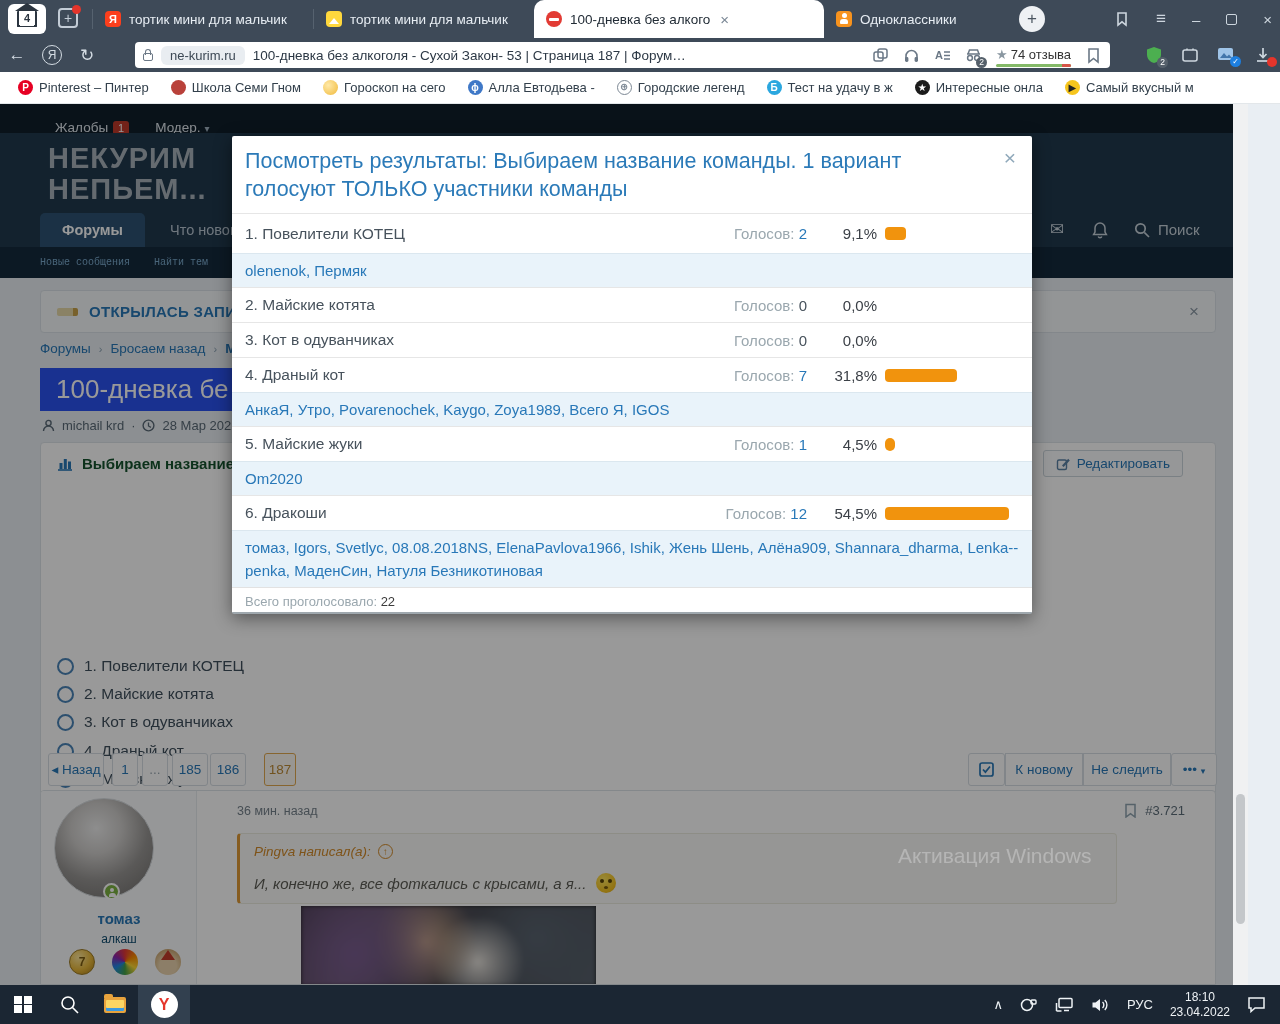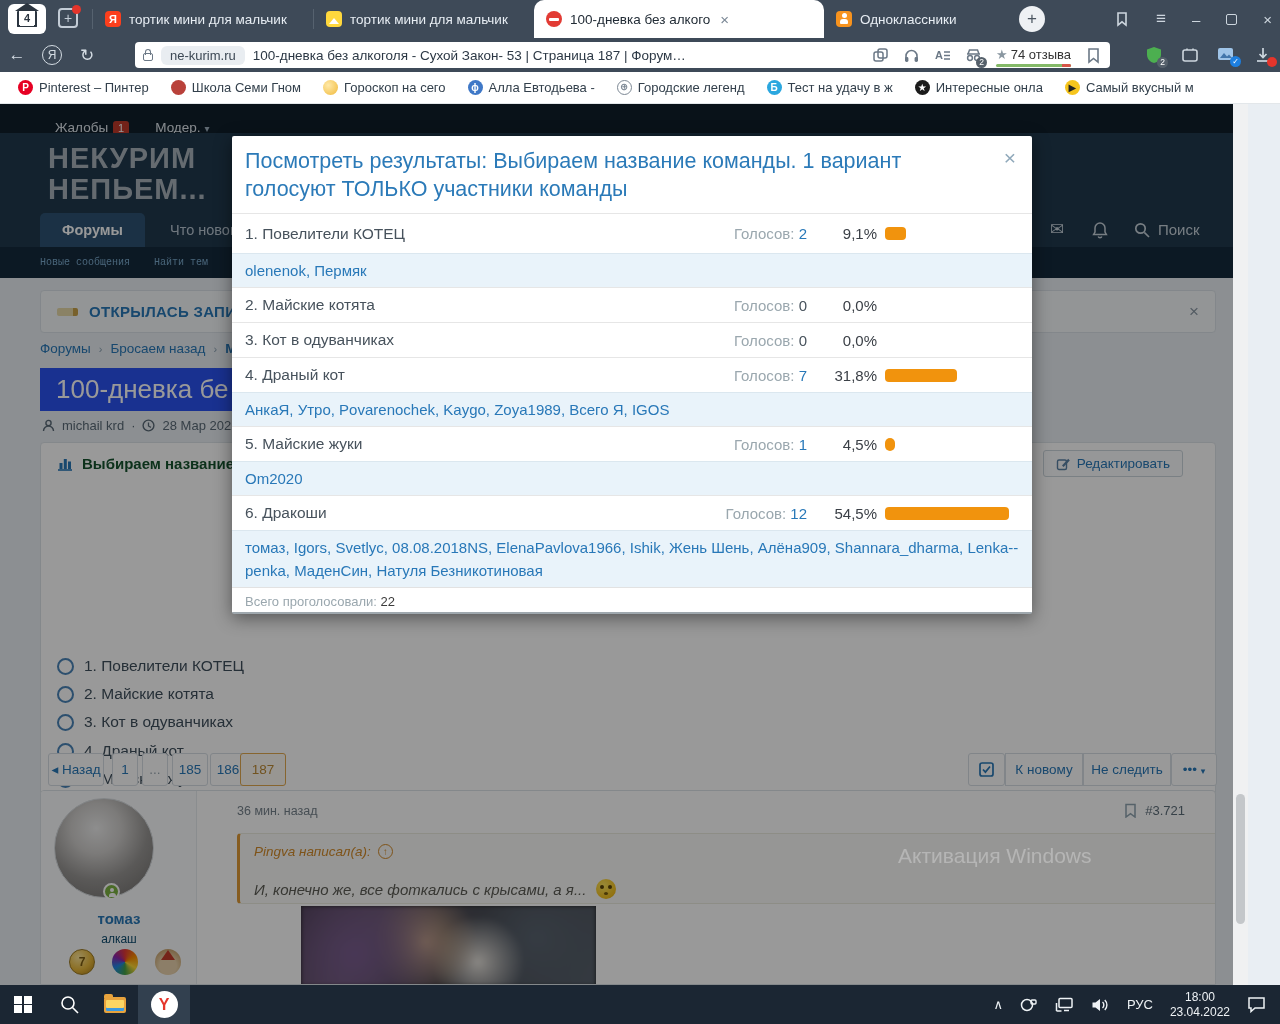--- a/index.html
+++ b/index.html
@@ -115,23 +115,23 @@
   .online::before{content:"";position:absolute;left:3.5px;top:8px;width:7px;height:4px;background:#fff;border-radius:3px 3px 0 0;}
   .uname{position:absolute;left:0;top:119px;width:156px;font-size:15px;font-weight:bold;color:#2878b8;}
   .urole{position:absolute;left:0;top:141px;width:156px;font-size:12px;color:#0c4a6e;}
   .ubadges{position:absolute;left:28px;top:158px;display:flex;gap:17px;}
   .medal{width:26px;height:26px;border-radius:50%;background:radial-gradient(circle at 35% 30%,#ffe79a,#e9b93b 55%,#a97b16);border:1px solid #9c7a23;color:#7a5a10;font-size:12px;font-weight:bold;text-align:center;line-height:25px;}
   .ball{width:26px;height:26px;border-radius:50%;background:conic-gradient(#e53935,#fb8c00,#fdd835,#43a047,#1e88e5,#8e24aa,#e53935);}
   .gnome{width:26px;height:26px;border-radius:50%;background:radial-gradient(circle at 50% 65%,#e9d3ad 40%,#b98c4e);position:relative;overflow:hidden;}
   .gnome::before{content:"";position:absolute;left:6px;top:1px;width:0;height:0;border-left:7px solid transparent;border-right:7px solid transparent;border-bottom:10px solid #c43c2a;}
   .ptime{position:absolute;left:196px;top:13px;font-size:12.5px;color:#76828c;}
   .pnum{position:absolute;right:30px;top:12px;display:flex;align-items:center;gap:8px;color:#5d6d79;font-size:13px;}
-  .quote{position:absolute;left:196px;top:42px;width:1042px;height:71px;background:#fafaf8;border:1px solid #ececdf;border-left:3px solid #e09a36;border-radius:4px;padding:10px 14px;}
+  .quote{position:absolute;left:196px;top:42px;width:880px;height:71px;background:#fafaf8;border:1px solid #ececdf;border-left:3px solid #e09a36;border-radius:4px;padding:10px 14px;}
   .qhead{display:flex;align-items:center;gap:7px;color:#d38b2a;font-size:13.5px;font-style:italic;}
-  .qbody{margin-top:20px;display:flex;align-items:center;gap:10px;color:#5c5c55;font-size:15px;font-style:italic;}
+  .qbody{margin-top:14px;display:flex;align-items:center;gap:10px;color:#5c5c55;font-size:15px;font-style:italic;}
   .upcirc{width:15px;height:15px;border:1.5px solid #d38b2a;border-radius:50%;font-size:10px;line-height:14px;text-align:center;font-style:normal;}
   .emoji{width:20px;height:20px;border-radius:50%;background:radial-gradient(circle at 38% 32%,#ffe65e,#f4c01e 70%,#c8920a);position:relative;flex:none;}
   .emoji::before{content:"";position:absolute;left:4px;top:6px;width:4px;height:4px;border-radius:50%;background:#5a4508;box-shadow:8px 0 0 #5a4508;}
   .emoji::after{content:"";position:absolute;left:8px;top:13px;width:4px;height:3px;border-radius:50%;background:#7a5d0d;}
   .pimg{position:absolute;left:260px;top:115px;width:295px;height:80px;overflow:hidden;background:#222;}
   .pimg .blur{width:100%;height:100%;filter:blur(2px);
     background:
       radial-gradient(circle at 18% 60%,#7a5d8f 0%,rgba(122,93,143,0) 38%),
       radial-gradient(circle at 42% 45%,#caa98a 0%,rgba(202,169,138,0) 30%),
       radial-gradient(circle at 60% 70%,#e4e0da 0%,rgba(228,224,218,0) 25%),
@@ -437,21 +437,21 @@
             </svg>
           <span>Посмотреть результаты</span>
         </div>
       </div>
 
       <div class="pgbtn" style="left:48px;top:475px;width:56px;line-height:31px"><span>◂</span> <span>Назад</span></div>
       <div class="pgbtn" style="left:112px;top:475px;width:26px;line-height:31px">1</div>
       <div class="pgdots" style="left:142px;top:475px;width:26px;line-height:31px">...</div>
       <div class="pgbtn" style="left:172px;top:475px;width:36px;line-height:31px">185</div>
       <div class="pgbtn" style="left:210px;top:475px;width:36px;line-height:31px">186</div>
-      <div class="pgbtn cur" style="left:240px;top:475px;width:46px;line-height:31px">187</div>
+      <div class="pgbtn cur" style="left:264px;top:475px;width:32px;line-height:31px">187</div>
 
       <div class="pgbtn" style="left:968px;top:475px;width:37px;line-height:31px">
         <svg width="15" height="15" viewBox="0 0 15 15" style="margin:8px auto 0">
             <rect x="1" y="1" width="13" height="13" rx="2" fill="none" stroke="#2878b8" stroke-width="1.7"></rect>
             <path d="M4 7.5l2.4 2.6L11 4.5" fill="none" stroke="#2878b8" stroke-width="1.7"></path>
           </svg>
       </div>
       <div class="pgbtn" style="left:1005px;top:475px;width:78px;line-height:31px;border-radius:0">К новому</div>
       <div class="pgbtn" style="left:1083px;top:475px;width:88px;line-height:31px;border-radius:0">Не следить</div>
       <div class="pgbtn" style="left:1171px;top:475px;width:46px;line-height:31px"><span>•••</span> <span style="font-size:9px">▾</span></div>
@@ -548,21 +548,21 @@
       <div class="m-row" style="height:35px">
         <span class="lab">6. Дракоши</span>
         <span class="votes"><span>Голосов:</span> <b>12</b></span>
         <span class="pct">54,5%</span>
         <span class="barc">
             <span class="bar" style="display: block; width: 123.715px;"></span>
           </span>
       </div>
       <div class="m-voters" style="min-height:57px">томаз, Igors, Svetlyc, 08.08.2018NS, ElenaPavlova1966, Ishik, Жень Шень, Алёна909, Shannara_dharma, Lenka--penka, МаденСин, Натуля Безникотиновая</div>
 
-      <div class="m-foot"><span>Всего проголосовали:</span> <b>22</b></div>
+      <div class="m-foot"><span>Всего проголосовало:</span> <b>22</b></div>
     </div>
   </div>
 
   <div class="taskbar">
     <div class="tb-ico">
         <span class="winlogo">
           <i></i>
           <i></i>
           <i></i>
           <i></i>
@@ -590,21 +590,21 @@
       <svg width="19" height="16" viewBox="0 0 19 16">
           <rect x="4" y="1.5" width="13" height="9" rx="1" fill="none" stroke="#eef2f5" stroke-width="1.5"></rect>
           <path d="M9 13.5h5M1.5 6v8M1.5 14h5" stroke="#eef2f5" stroke-width="1.5" fill="none"></path>
         </svg>
       <svg width="19" height="16" viewBox="0 0 19 16">
           <path d="M1.5 5.5h3L9 2v12L4.5 10.5h-3z" fill="#eef2f5"></path>
           <path d="M11.5 5a4 4 0 0 1 0 6M13.8 3a7 7 0 0 1 0 10" fill="none" stroke="#eef2f5" stroke-width="1.4"></path>
         </svg>
       <span class="g">РУС</span>
       <span class="clock">
-          <div>18:00</div>
+          <div>18:10</div>
           <div>23.04.2022</div>
         </span>
       <svg width="19" height="17" viewBox="0 0 19 17">
           <path d="M2 2h15v10H8l-4 3.5V12H2z" fill="none" stroke="#eef2f5" stroke-width="1.5"></path>
         </svg>
     </div>
   </div>
 </div>
 
 </body></html>

